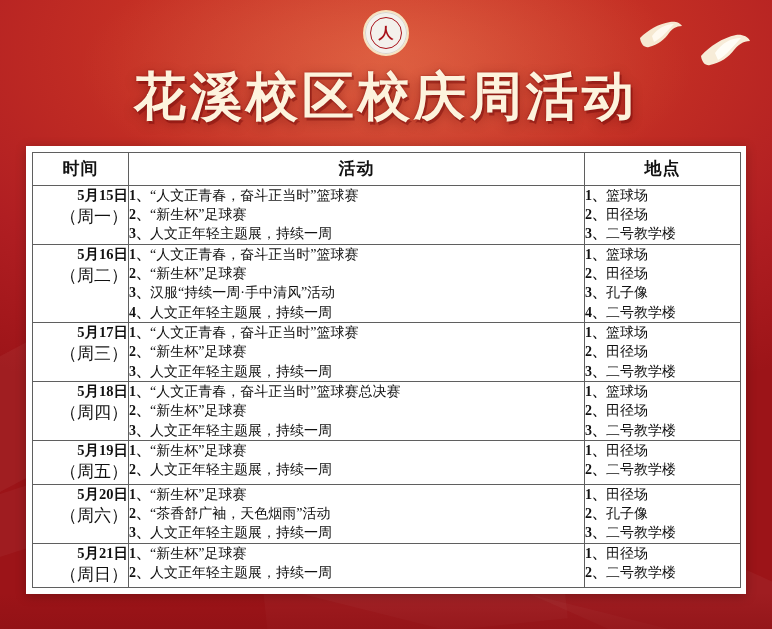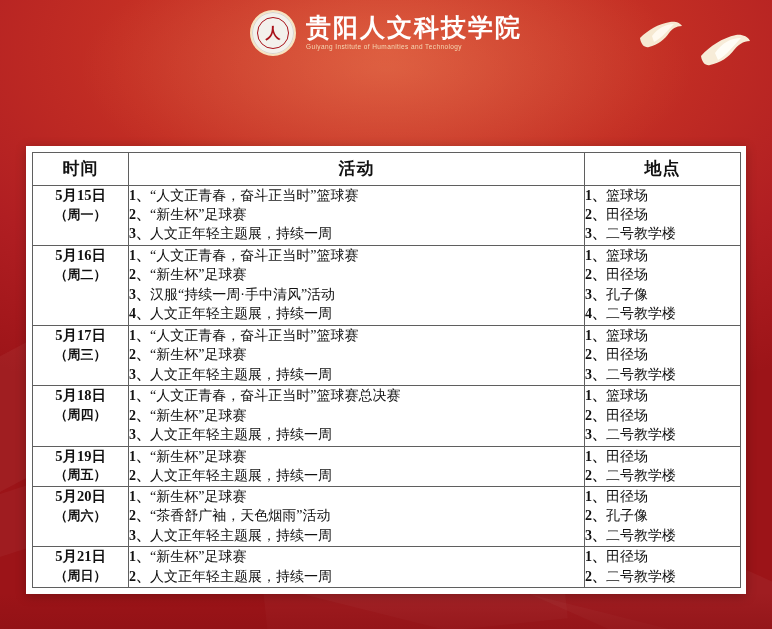--- a/index.html
+++ b/index.html
@@ -151,29 +151,29 @@
     font-weight: bold;
     text-align: center;
     padding: 4px 0 5px 0;
     letter-spacing: 1px;
   }
   col.c-time { width: 96px; }
   col.c-act  { width: 456px; }
   col.c-loc  { width: 156px; }
 
   td.time {
-    text-align: center;
+    text-align: right;
     font-weight: bold;
     font-size: 14.5px;
     padding: 3px 2px 4px 2px;
     line-height: 1.35;
   }
   td.time .dow {
-    font-weight: bold;
-    font-size: 13px;
+    font-weight: normal;
+    font-size: 17px;
     display: block;
   }
   td.cell-list {
     padding: 3px 6px 4px 8px;
   }
   ol.items {
     list-style: none;
     margin: 0;
     padding: 0;
   }
@@ -206,40 +206,37 @@
   <div class="glow"></div>
   <div class="ribbon r1"></div>
   <div class="ribbon r2"></div>
   <div class="ribbon r3"></div>
   <div class="ribbon r4"></div>
   <div class="ribbon r5"></div>
 
   <div class="logo-row">
     <div class="logo-badge">
       <div class="inner">人</div>
-    </div>
-    <div class="logo-text">
-      <div class="logo-cn">贵阳人文科技学院</div>
-      <div class="logo-en">Guiyang Institute of Humanities and Technology</div>
     </div>
   </div>
 
   <div class="dove dove-1">
     <svg width="46" height="34" viewBox="0 0 46 34">
       <path d="M2 20 C10 12, 20 6, 32 4 C36 3, 42 4, 44 8 C38 8, 34 11, 31 15 C27 21, 20 27, 11 29 C7 30, 3 27, 2 20 Z" fill="#f6e9d2"></path>
       <path d="M14 18 C20 10, 28 6, 36 6 C30 12, 24 20, 16 24 Z" fill="#fffaf0"></path>
     </svg>
   </div>
   <div class="dove dove-2">
     <svg width="54" height="40" viewBox="0 0 54 40">
       <path d="M3 26 C12 16, 24 8, 38 5 C43 4, 50 6, 52 11 C45 11, 40 15, 36 20 C31 27, 22 33, 12 35 C8 36, 4 33, 3 26 Z" fill="#f7ecd8"></path>
       <path d="M17 23 C24 13, 33 8, 43 8 C36 15, 29 25, 20 30 Z" fill="#fffdf6"></path>
     </svg>
   </div>
 
+  <div class="title">花溪校区校庆周活动</div>
 
   <div class="panel">
     <table class="sched">
       <colgroup>
         <col class="c-time">
         <col class="c-act">
         <col class="c-loc">
       </colgroup>
       <thead>
         <tr>

